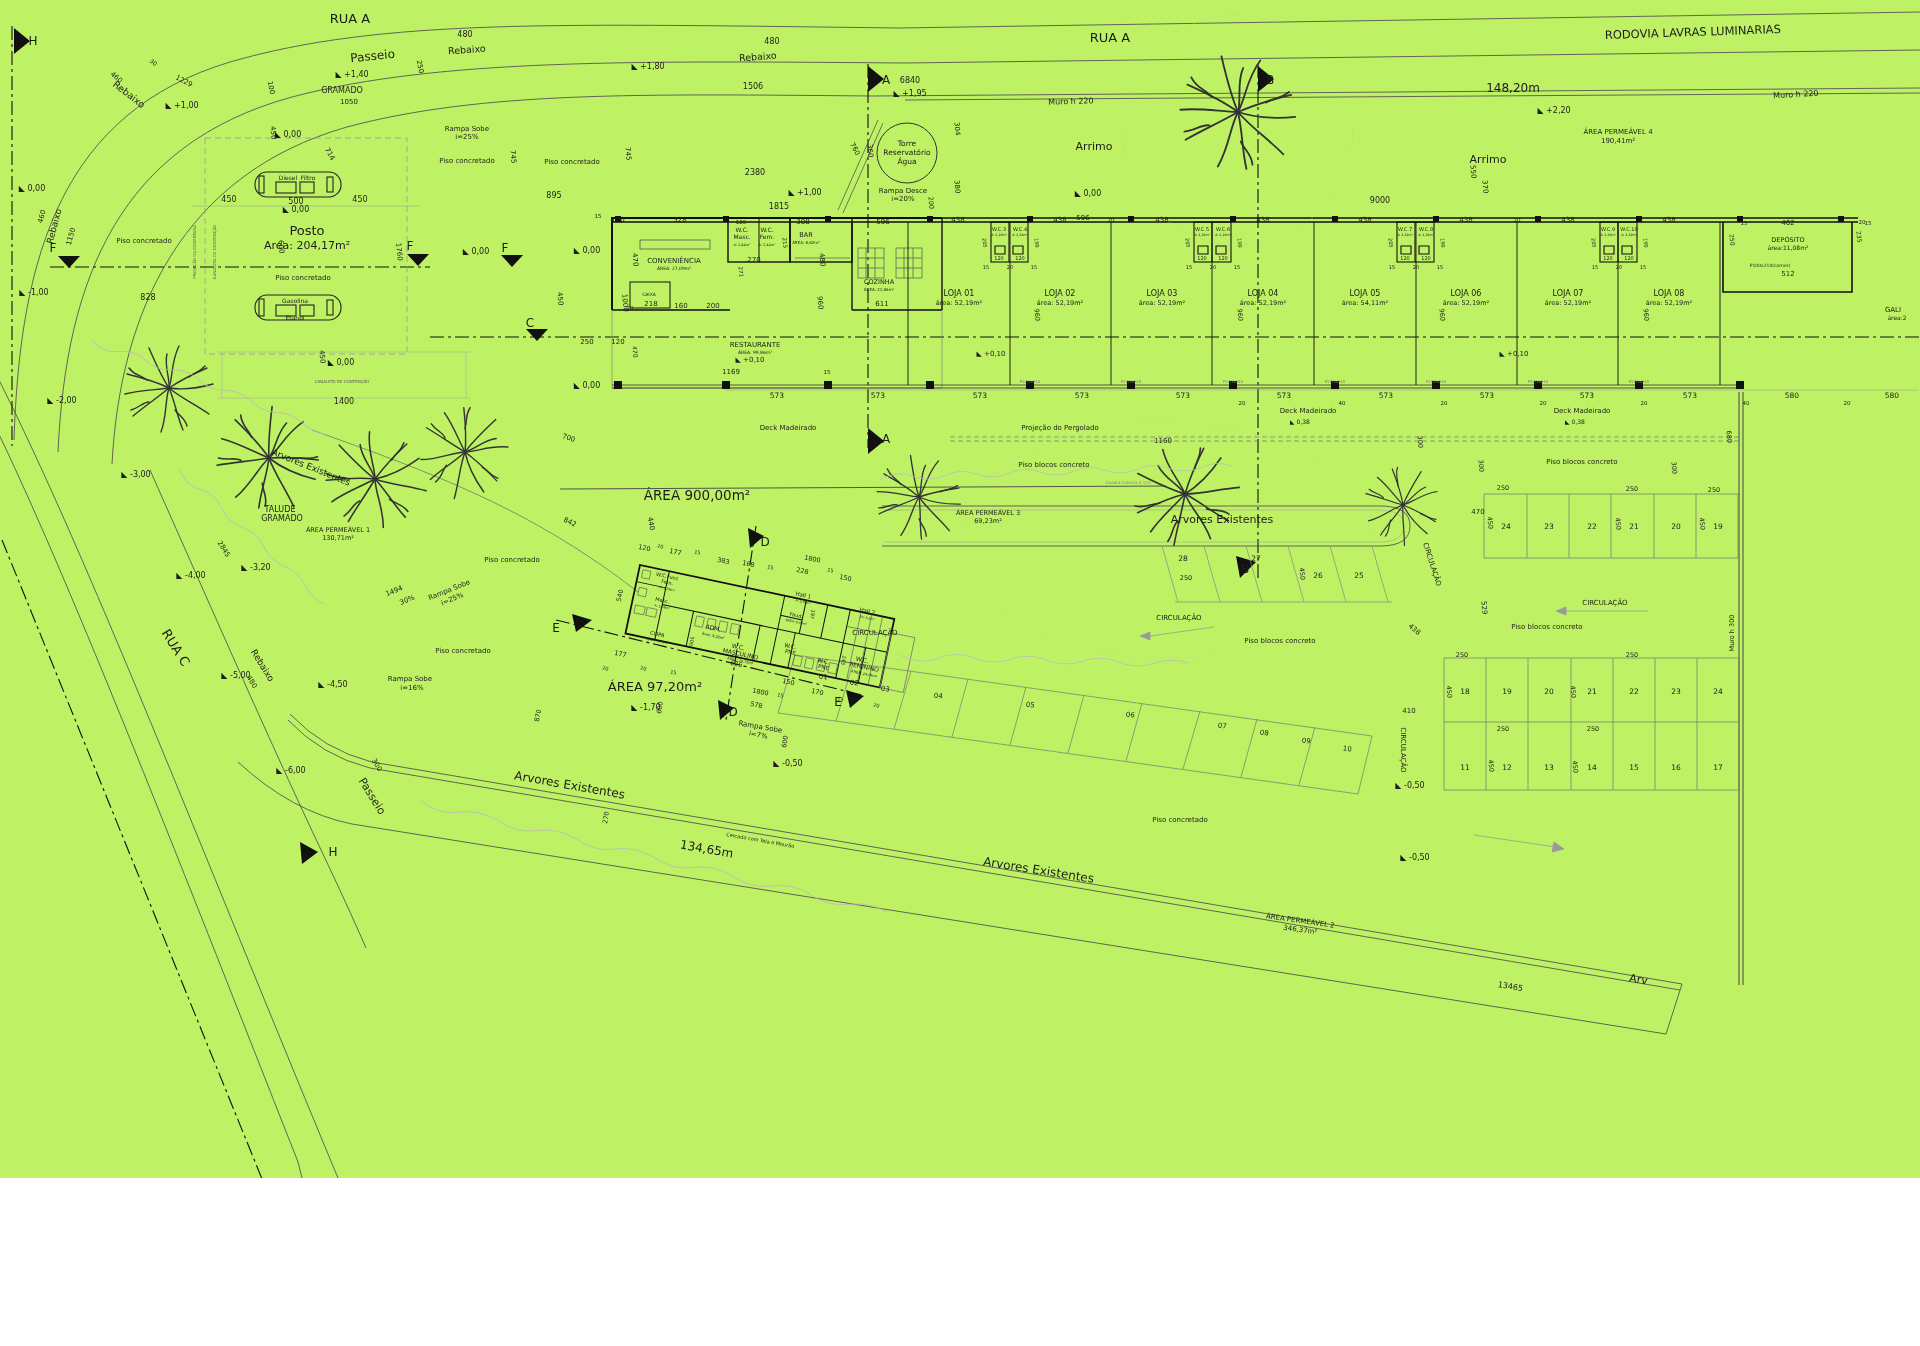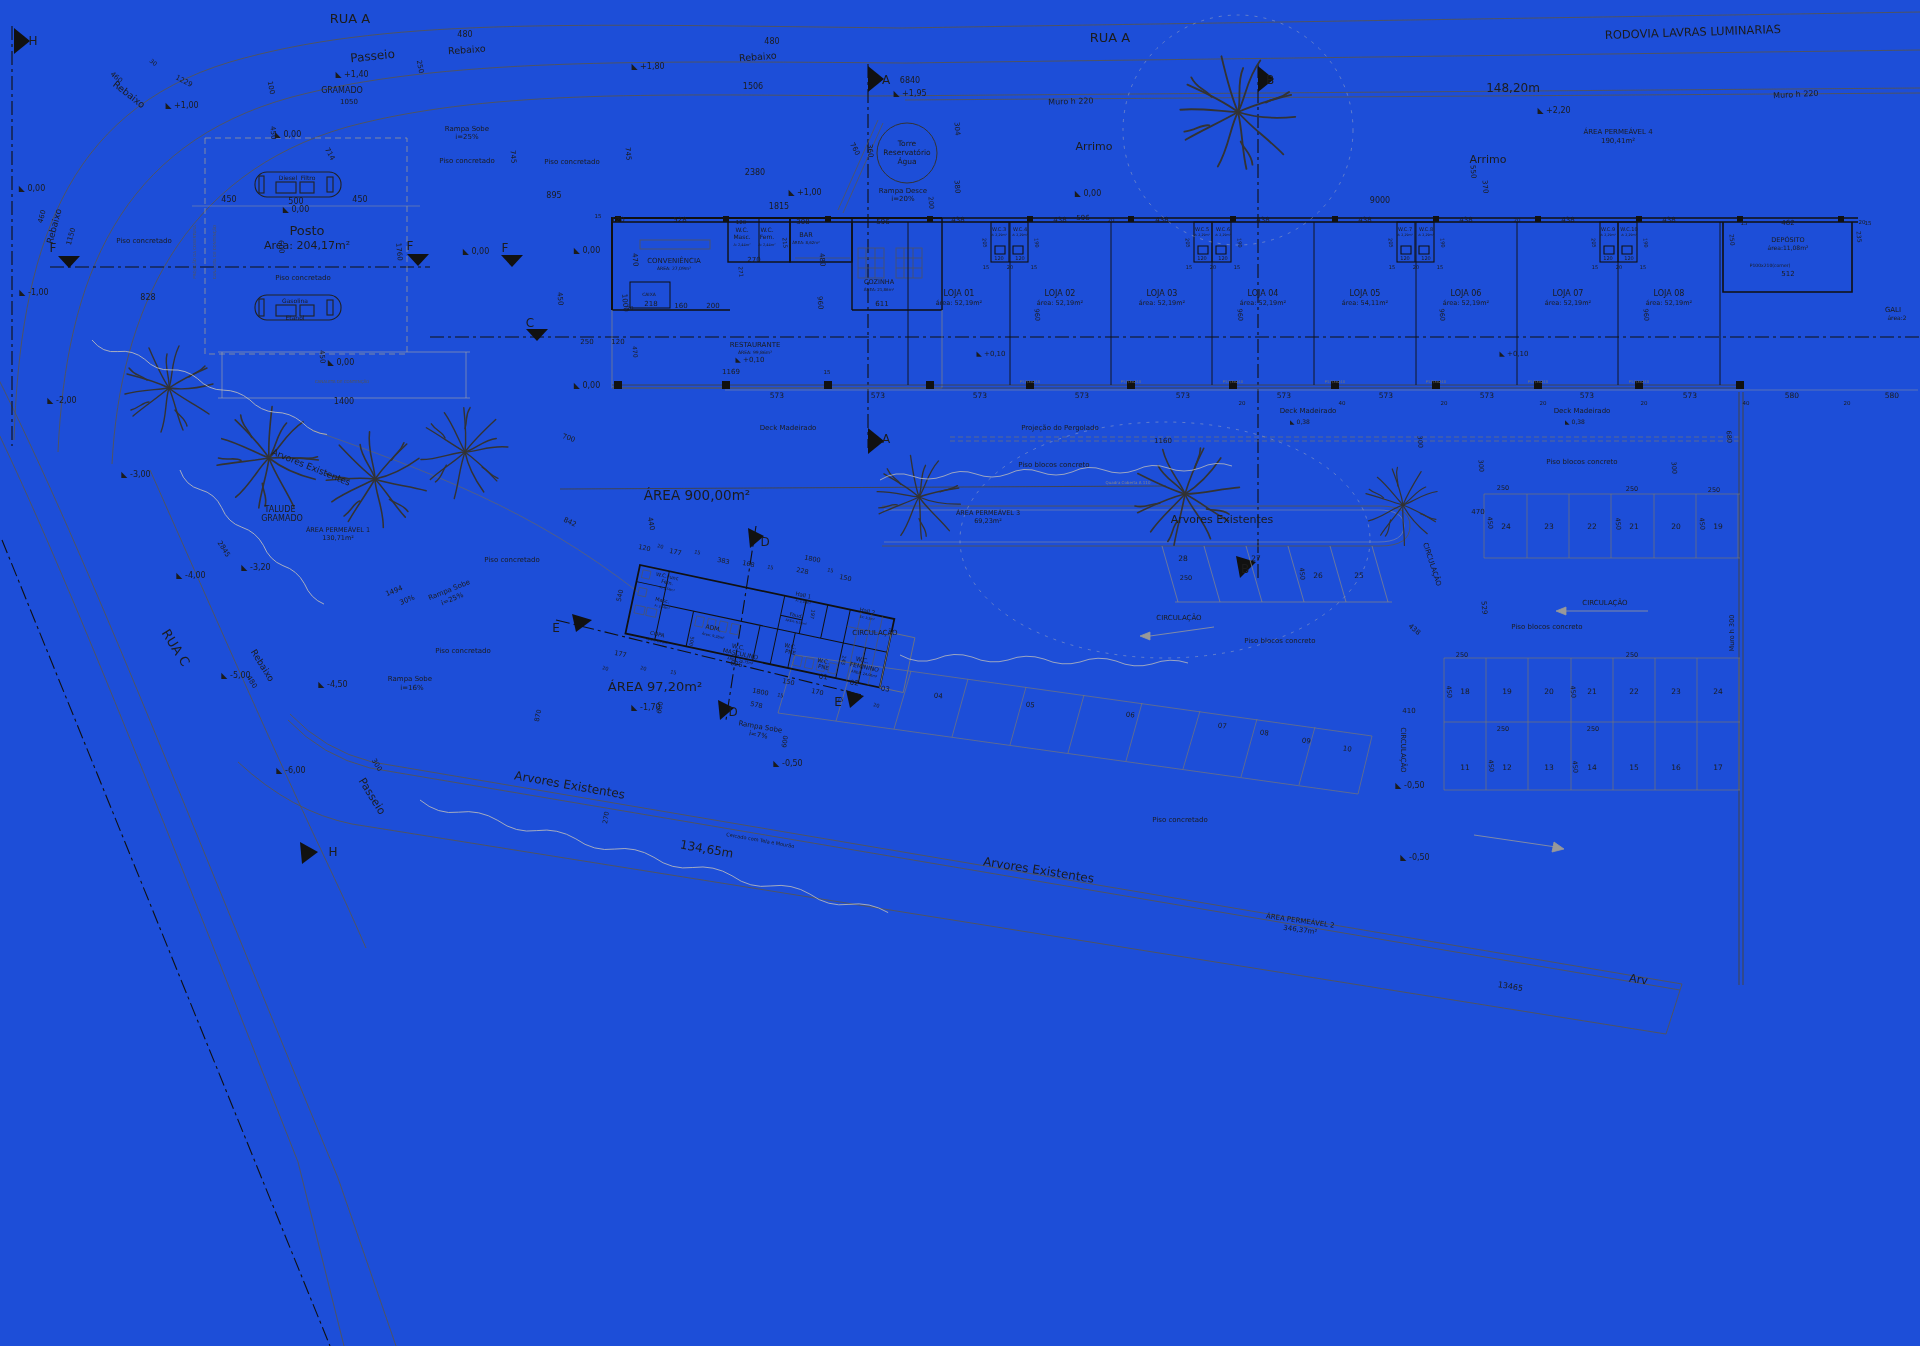--- a/index.html
+++ b/index.html
@@ -1,17 +1,17 @@
 <!DOCTYPE html>
 <html><head>
 <meta charset="utf-8">
 <style>
   html,body{margin:0;padding:0;background:#fff;}
   body{font-family:"DejaVu Sans","Liberation Sans",sans-serif;}
-  #stage{position:relative;width:1920px;height:1346px;background:#1d4ed8;overflow:hidden;}
+  #stage{position:relative;width:1920px;height:1178px;background:#bef264;overflow:hidden;}
   svg{display:block;}
   text{font-family:"DejaVu Sans","Liberation Sans",sans-serif;}
 </style>
 </head>
 <body>
 
 <div id="stage">
 <svg id="plan" width="1920" height="1346" viewBox="0 0 1920 1346" xmlns="http://www.w3.org/2000/svg">
 
   <defs>

